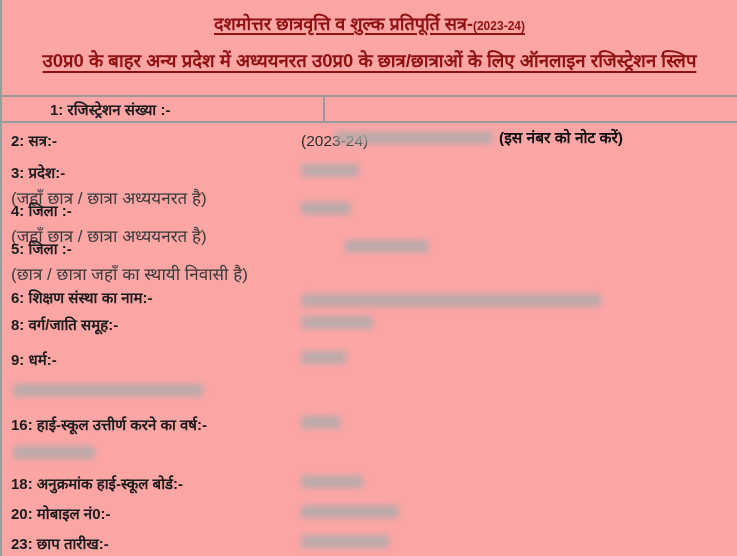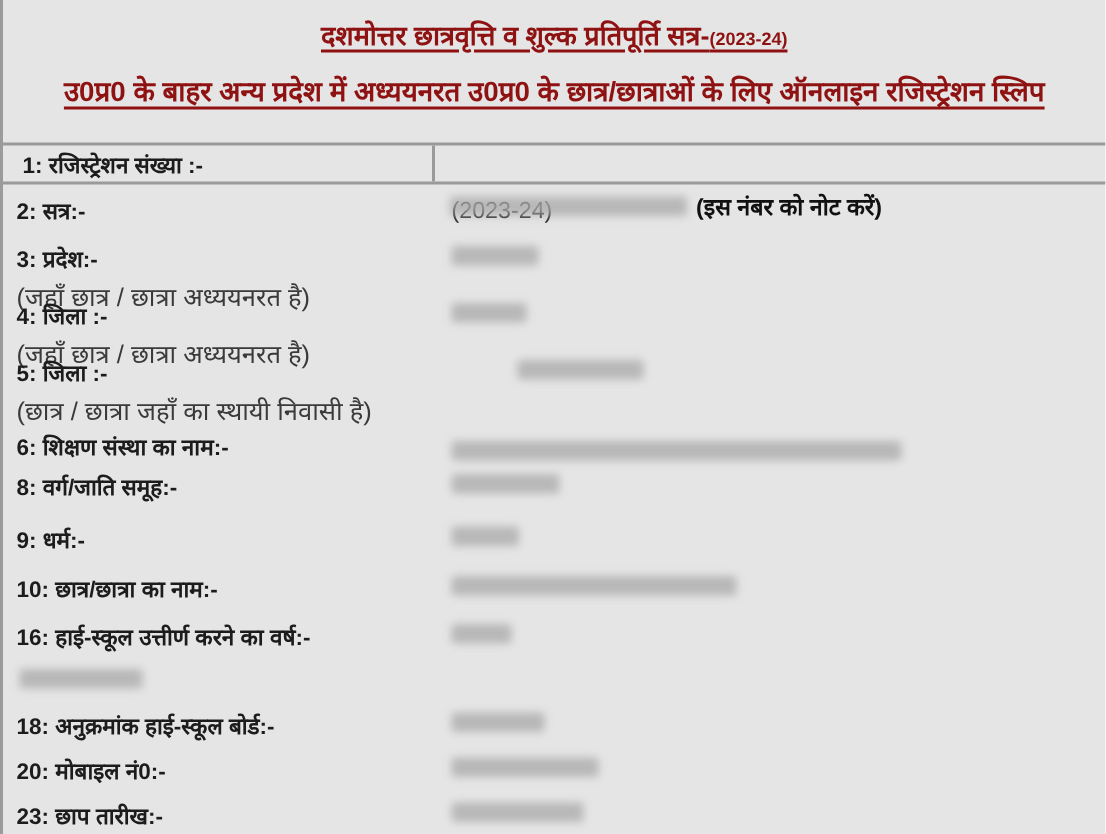--- a/index.html
+++ b/index.html
@@ -5,21 +5,21 @@
   * { margin:0; padding:0; box-sizing:border-box; }
   html,body { background:#fff; }
   body {
     width:737px; height:556px;
     font-family:"Liberation Sans", sans-serif;
     overflow:hidden;
   }
   .page {
     position:relative;
     width:737px; height:556px;
-    background:#e5e5e5;
+    background:#fca5a5;
     border-left:2px solid #9b9b9b;
   }
   
   .header { height:95px; padding-top:11px; text-align:center; }
   .title1 {
     color:#8f1212; font-weight:bold; font-size:18px;
     text-decoration:underline; text-decoration-color:#8f1212;
     text-underline-offset:3px; text-decoration-thickness:2px;
     white-space:nowrap;
   }
@@ -29,20 +29,21 @@
     color:#8f1212; font-weight:bold; font-size:18.5px;
     text-decoration:underline; text-decoration-color:#8f1212;
     text-underline-offset:4px; text-decoration-thickness:2px;
     white-space:nowrap;
   }
   
   .row1 {
     display:flex; height:28px;
     border-top:2px solid #9a9a9a;
     border-bottom:2px solid #9a9a9a;
+    padding-left:35px;
   }
   .row1 .label-cell {
     width:288px; flex:0 0 288px;
     border-right:2px solid #9a9a9a;
     display:flex; align-items:center;
     padding-left:13px;
     font-weight:bold; font-size:15px; color:#1c1c1c;
     white-space:nowrap;
   }
   .row1 .value-cell {
@@ -147,23 +148,20 @@
   <div class="row h33">
     <div class="label-col">
         <div class="lbl">9: धर्म:-</div>
       </div>
     <div class="value-col">
         <div class="redact" style="width:45px;"></div>
       </div>
   </div>
 
   <div class="row h32">
-    <div class="label-col">
-        <div class="lbl">10: छात्र/छात्रा का नाम:-</div>
-      </div>
     <div class="value-col">
         <div class="redact" style="width:190px;"></div>
       </div>
   </div>
 
   <div class="row h30">
     <div class="label-col">
         <div class="lbl">16: हाई-स्कूल उत्तीर्ण करने का वर्ष:-</div>
       </div>
     <div class="value-col">

